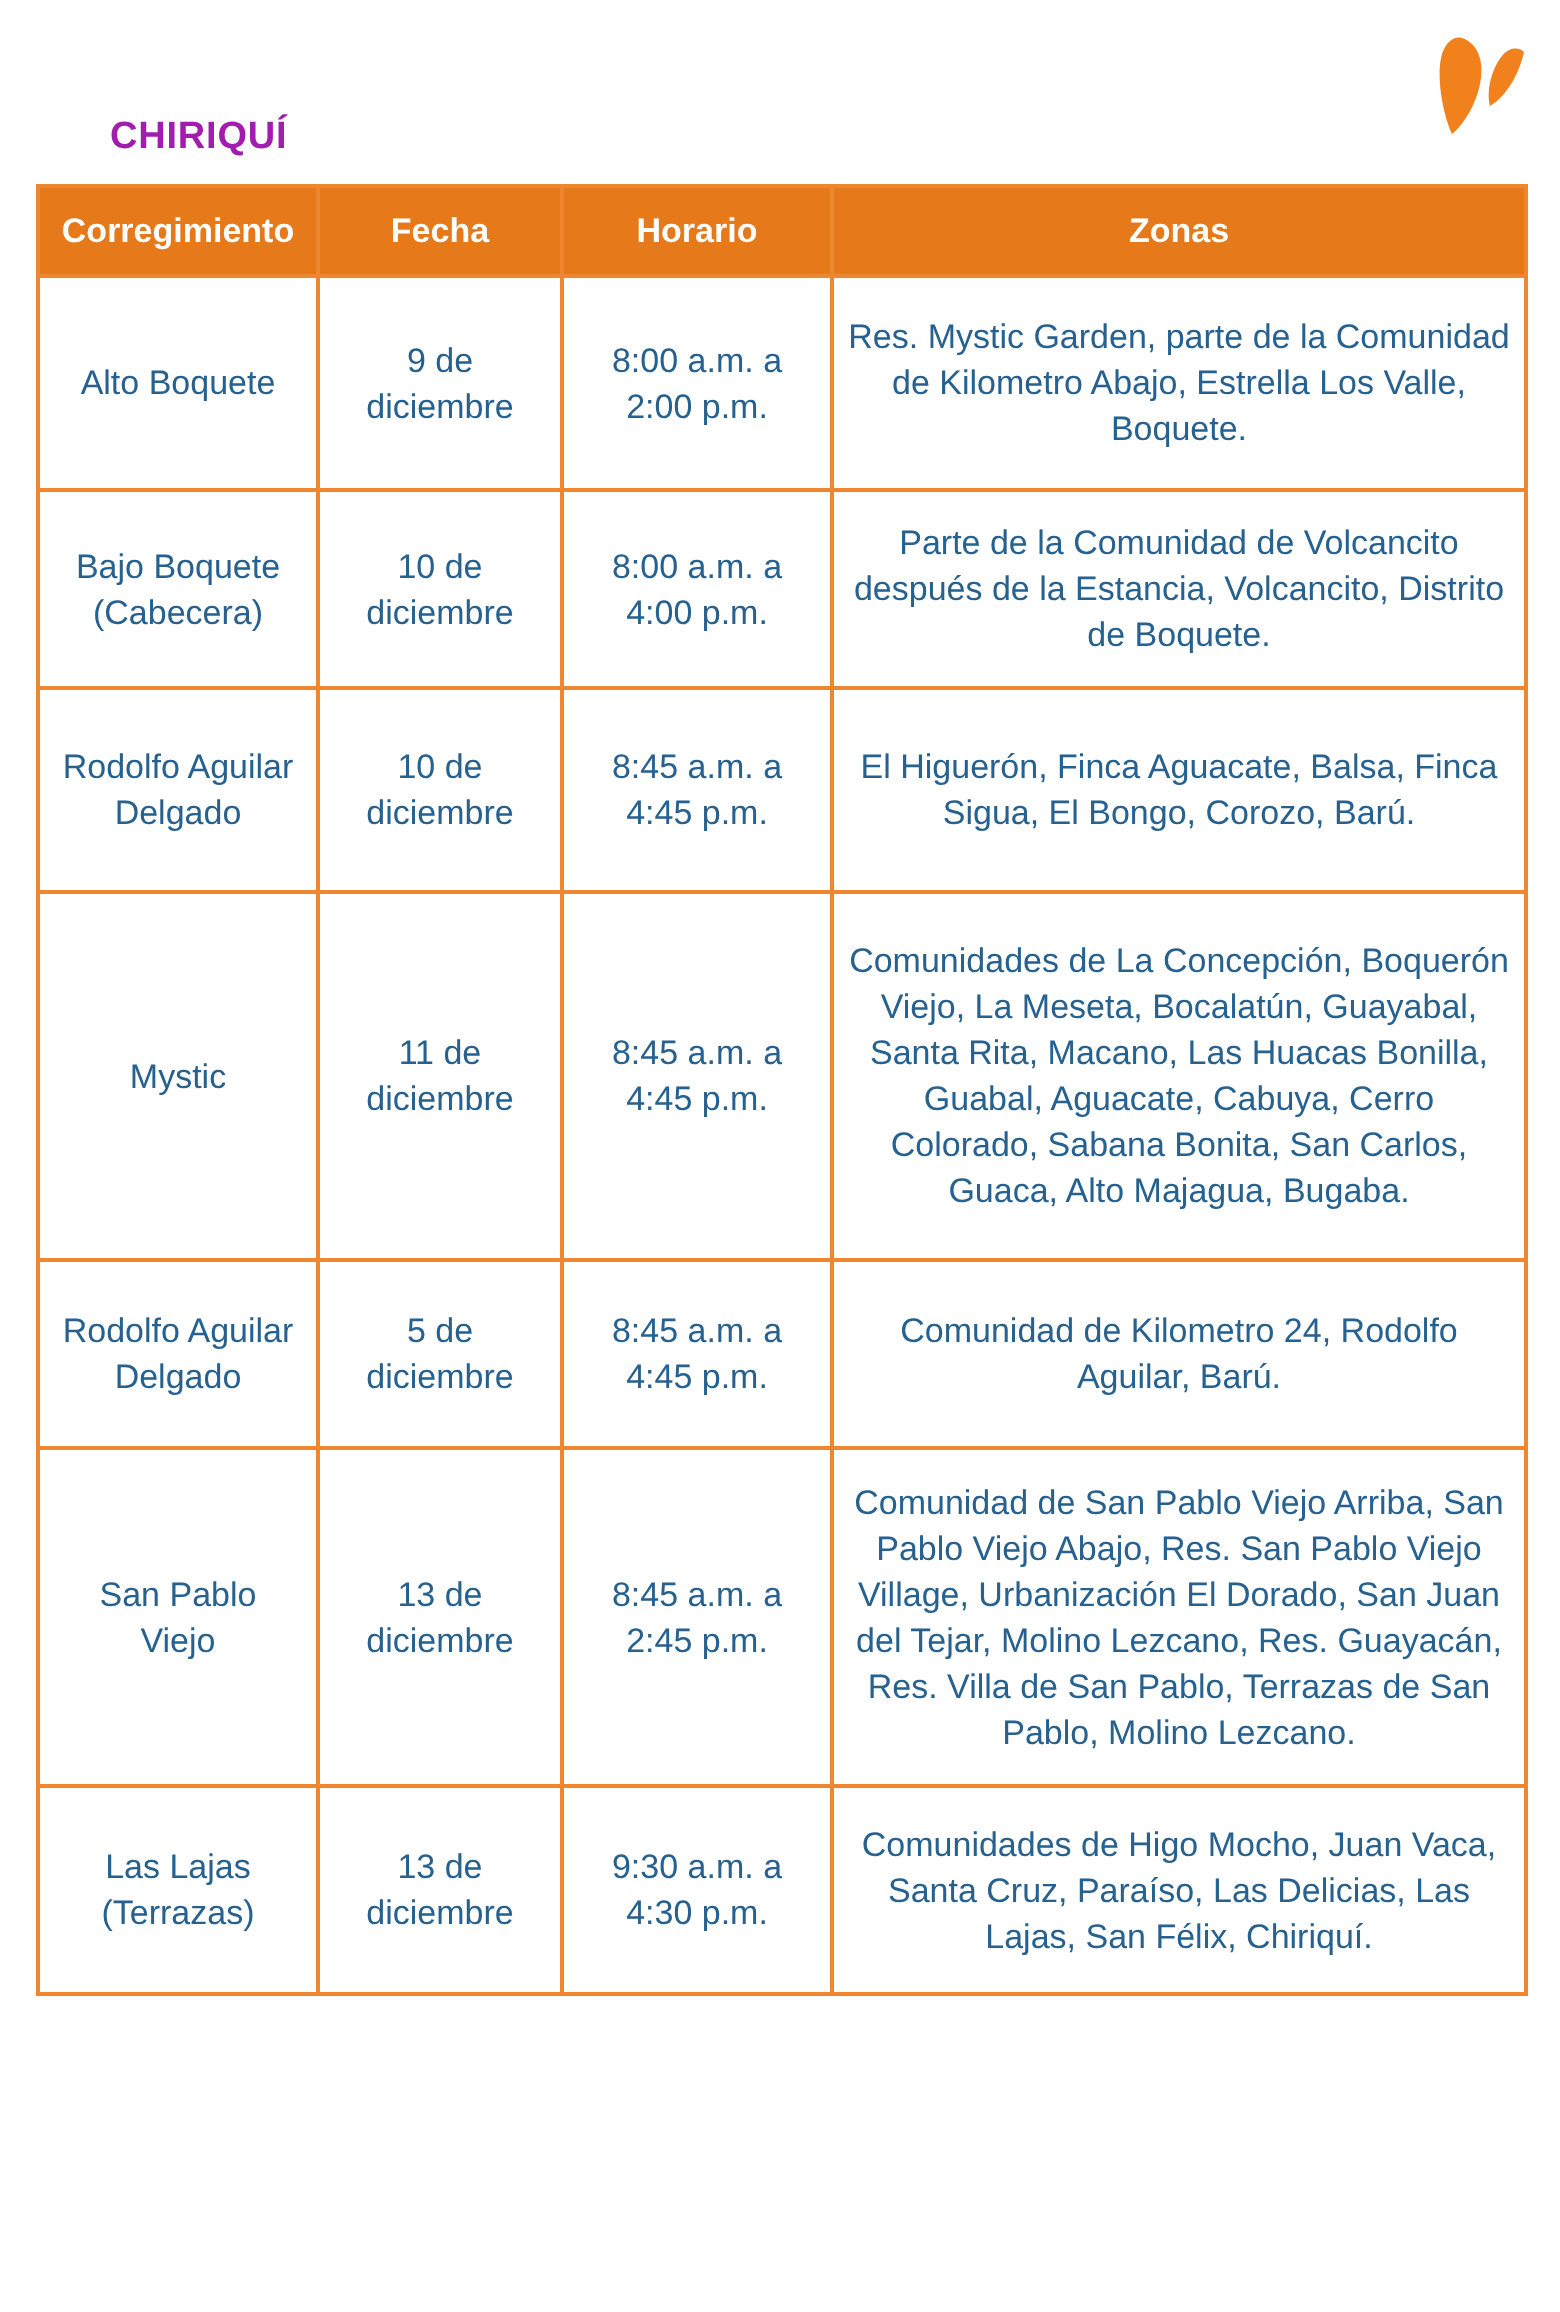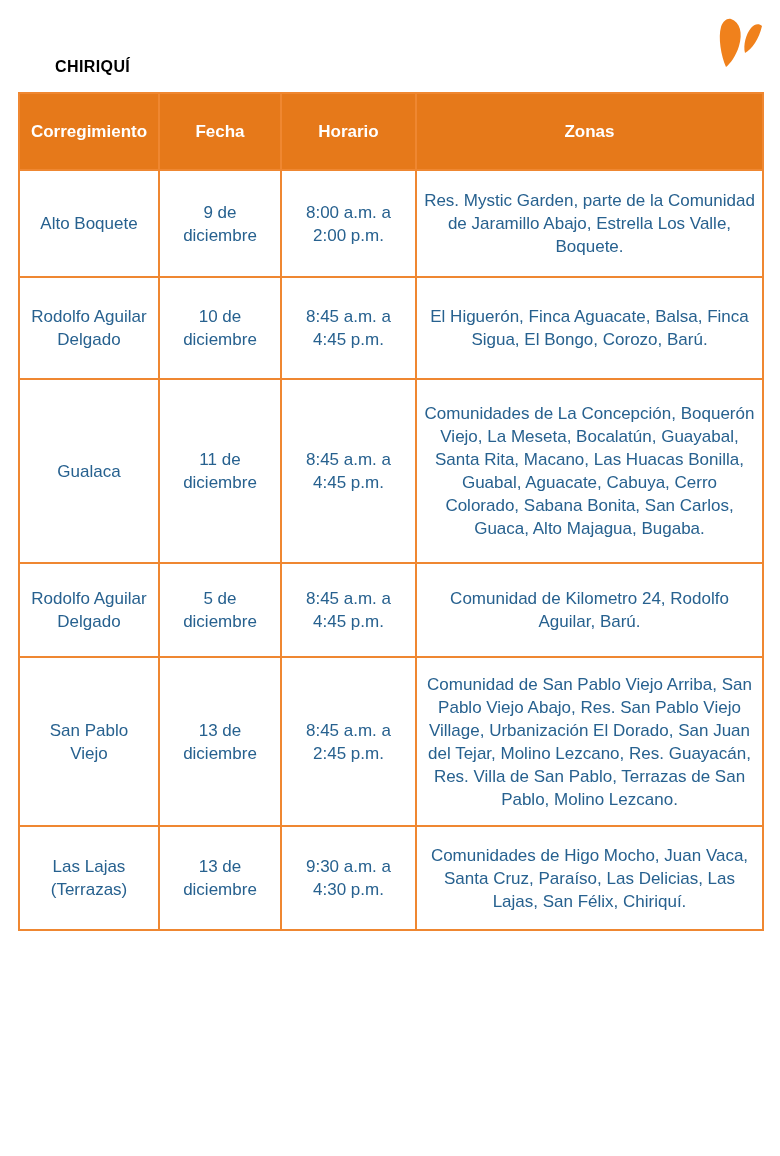--- a/index.html
+++ b/index.html
@@ -19,24 +19,24 @@
   }
   
   .topbar {
     position: relative;
     height: 92px;
   }
   .region-title {
     position: absolute;
     left: 55px;
     top: 58px;
-    font-size: 16px;
+    font-size: 19px;
     font-weight: bold;
     letter-spacing: 0.4px;
-    color: #000000;
+    color: #a21caf;
   }
   .logo {
     position: absolute;
     right: 16px;
     top: 18px;
     display: flex;
     align-items: flex-start;
   }
   .logo-text {
     font-size: 40px;
@@ -64,21 +64,21 @@
   col.c4 { width: 347px; }
   table.schedule th {
     background: #E6791A;
     color: #ffffff;
     font-size: 17px;
     font-weight: bold;
     height: 43px;
     border: 2px solid #EF8731;
     text-align: center;
     vertical-align: middle;
-    padding: 16px 4px;
+    padding: 0 4px;
   }
   table.schedule td {
     border: 2px solid #EF8731;
     background: #ffffff;
     color: #27618F;
     font-size: 17px;
     line-height: 23px;
     text-align: center;
     vertical-align: middle;
     padding: 8px 7px;
@@ -126,33 +126,42 @@
         <th>Zonas</th>
       </tr>
     </thead>
     <tbody>
       <tr class="r1">
         <td><span class="cell-text">Alto Boquete</span></td>
         <td><span class="cell-text">9 de
 diciembre</span></td>
         <td><span class="cell-text">8:00 a.m. a
 2:00 p.m.</span></td>
-        <td><span class="cell-text">Res. Mystic Garden, parte de la Comunidad de Jaramillo Abajo, Estrella Los Valle, Boquete.</span></td>
+        <td><span class="cell-text">Res. Mystic Garden, parte de la Comunidad de Kilometro Abajo, Estrella Los Valle, Boquete.</span></td>
+      </tr>
+      <tr class="r4">
+        <td><span class="cell-text">Bajo Boquete
+(Cabecera)</span></td>
+        <td><span class="cell-text">10 de
+diciembre</span></td>
+        <td><span class="cell-text">8:00 a.m. a
+4:00 p.m.</span></td>
+        <td><span class="cell-text">Parte de la Comunidad de Volcancito después de la Estancia, Volcancito, Distrito de Boquete.</span></td>
       </tr>
       <tr class="r5">
         <td><span class="cell-text">Rodolfo Aguilar
 Delgado</span></td>
         <td><span class="cell-text">10 de
 diciembre</span></td>
         <td><span class="cell-text">8:45 a.m. a
 4:45 p.m.</span></td>
         <td><span class="cell-text">El Higuerón, Finca Aguacate, Balsa, Finca Sigua, El Bongo, Corozo, Barú.</span></td>
       </tr>
       <tr class="r6">
-        <td><span class="cell-text">Gualaca</span></td>
+        <td><span class="cell-text">Mystic</span></td>
         <td><span class="cell-text">11 de
 diciembre</span></td>
         <td><span class="cell-text">8:45 a.m. a
 4:45 p.m.</span></td>
         <td><span class="cell-text">Comunidades de La Concepción, Boquerón Viejo, La Meseta, Bocalatún, Guayabal, Santa Rita, Macano, Las Huacas Bonilla, Guabal, Aguacate, Cabuya, Cerro Colorado, Sabana Bonita, San Carlos, Guaca, Alto Majagua, Bugaba.</span></td>
       </tr>
       <tr class="r7">
         <td><span class="cell-text">Rodolfo Aguilar
 Delgado</span></td>
         <td><span class="cell-text">5 de

